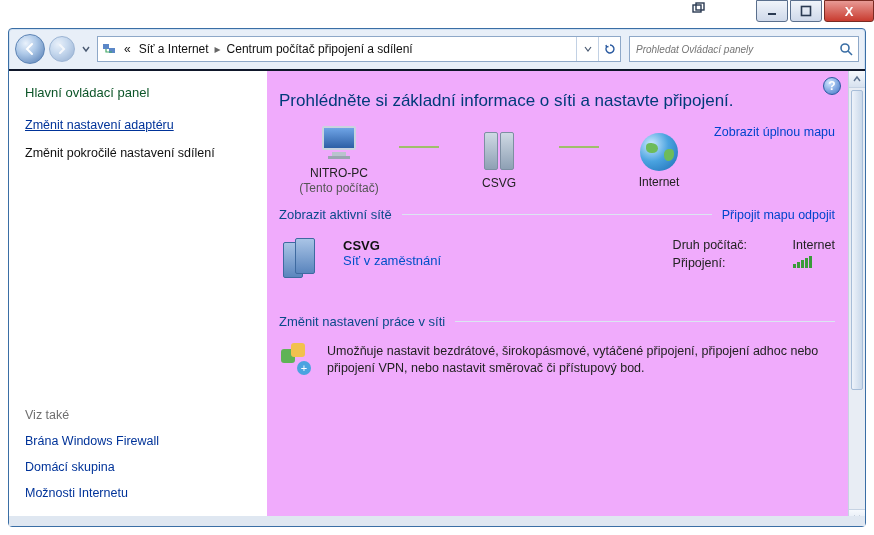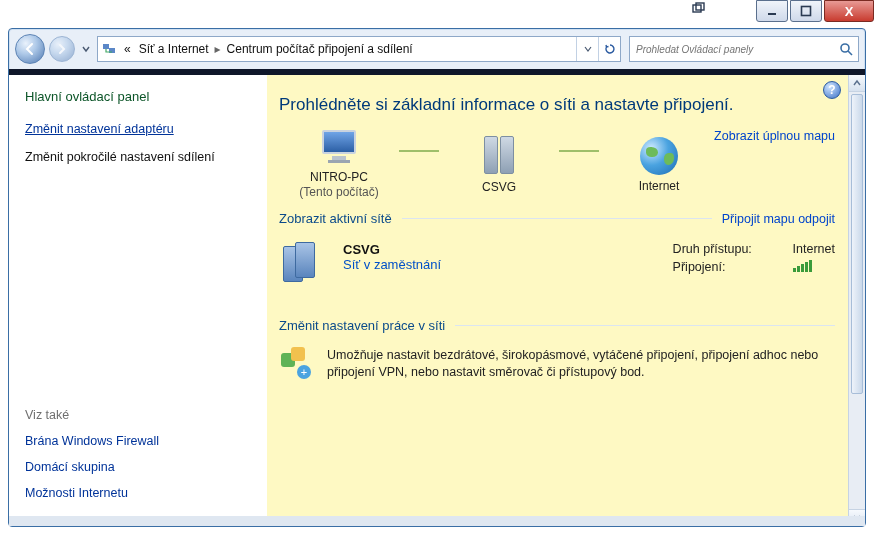--- a/index.html
+++ b/index.html
@@ -24,21 +24,21 @@
 .address .icon { width:22px; display:flex; justify-content:center; }
 .address .crumb { padding:0 4px; cursor:pointer; }
 .address .sep { color:#666; padding:0 2px; }
 .address .tail { margin-left:auto; display:flex; align-items:center; }
 .address .tail .abtn { width:22px; height:24px; border-left:1px solid #c2d1e4; display:flex; align-items:center; justify-content:center; cursor:pointer; }
 .searchbox { width:230px; height:26px; border:1px solid #8ea8c8; background:#fff; display:flex; align-items:center; margin-left:4px; }
 .searchbox input { border:0; flex:1; height:22px; padding:0 6px; font-size:10px; font-style:italic; color:#777; outline:none; }
 .searchbox .sicon { width:24px; height:24px; display:flex; align-items:center; justify-content:center; cursor:pointer; color:#3a6ea5; }
 
 
-.content { flex:1; display:flex; background:#fef9c3; border-top:6px solid #0f172a; position:relative; }
+.content { flex:1; display:flex; background:#f0abfc; border-top:2px solid #0f172a; position:relative; }
 .sidebar { width:258px; background:#fff; padding:14px 16px; font-size:12.5px; color:#1a1a1a; display:flex; flex-direction:column; }
 .sidebar h3 { font-size:13px; font-weight:400; color:#0a3e20; margin-bottom:18px; color:#0b3d0b; }
 .sidebar h3 { color:#0c5528; }
 .sidebar .link { color:#003399; margin:0 0 14px 0; cursor:pointer; }
 .sidebar .link.active { text-decoration:underline; }
 .sidebar .txt { color:#111; margin-bottom:14px; cursor:pointer; }
 .sidebar .spacer { flex:1; }
 .sidebar .seealso { color:#6f6f6f; font-size:12.5px; margin-bottom:12px; }
 .sidebar .sa { color:#003399; margin-bottom:12px; cursor:pointer; }
 
@@ -238,21 +238,21 @@
                   <div class="box b1"></div>
                   <div class="box b2"></div>
                 </div>
             </div>
             <div class="ninfo">
               <div class="nname">CSVG</div>
               <div class="ntype">Síť v zaměstnání</div>
             </div>
             <div class="props">
               <div class="row">
-                <span class="k">Druh přístupu:</span>
+                <span class="k">Druh počítač:</span>
                 <span class="vplain">Internet</span>
               </div>
               <div class="row">
                 <span class="k">Připojení:</span>
                 <span class="v">
                   <span class="sig">
                       <span></span>
                       <span></span>
                       <span></span>
                       <span></span>

